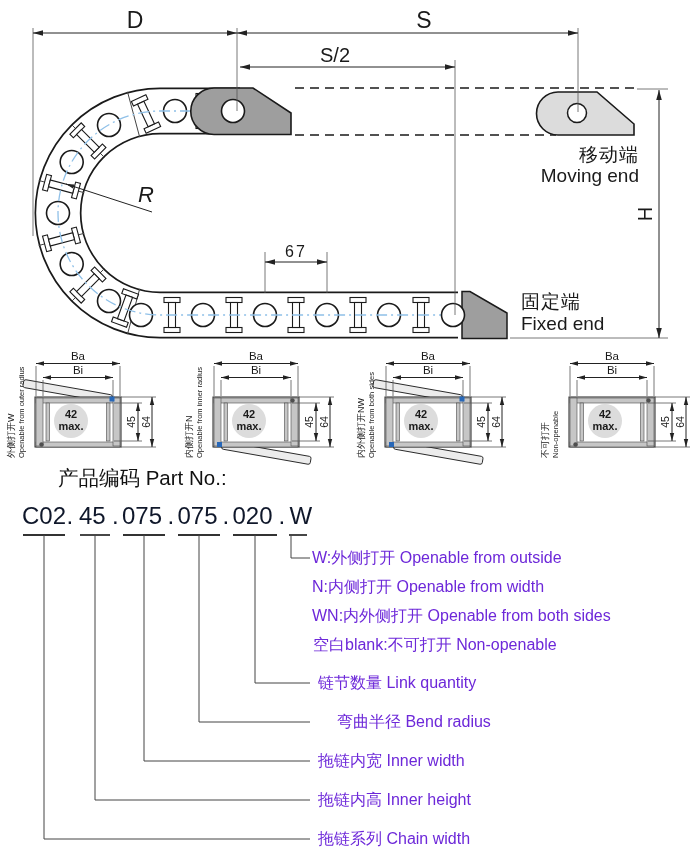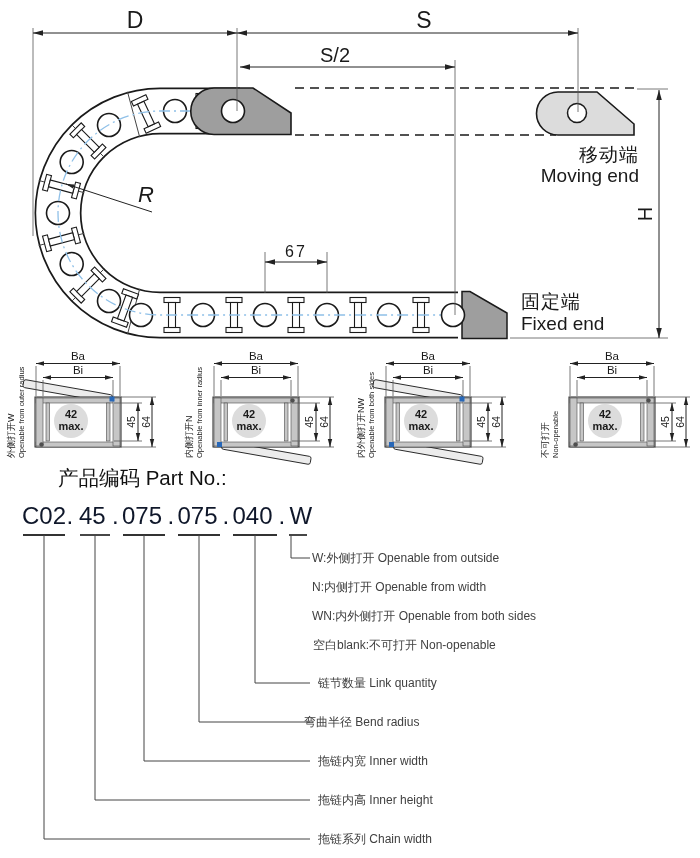--- a/index.html
+++ b/index.html
@@ -2,21 +2,21 @@
 <html><head>
 <meta charset="utf-8">
 <style>
   html,body{margin:0;padding:0;background:#fff;}
   #stage{position:relative;width:700px;height:858px;background:#fff;overflow:hidden;
          font-family:"Liberation Sans", sans-serif;color:#1a1a1a;}
   #art{position:absolute;left:0;top:0;}
   .abs{position:absolute;white-space:nowrap;}
   .pn-title{left:22px;top:464px;font-size:20.5px;color:#111;margin-left:36px;}
   .pn-seg{top:502px;font-size:24px;color:#0f172a;}
-  .legend-row{font-size:12px;height:22px;line-height:22px;color:#404040;}
+  .legend-row{font-size:16px;height:22px;line-height:22px;color:#6d28d9;}
   svg text{fill:#1a1a1a;}
   .dim{stroke:#222;stroke-width:1;fill:none;}
   .ext{stroke:#555;stroke-width:0.8;fill:none;}
   .thin{stroke:#444;stroke-width:1;fill:none;}
   .wall{fill:#c6c6c6;stroke:#4a4a4a;stroke-width:0.6;}
   .lid{fill:#ececec;stroke:#222;stroke-width:0.9;}
   .blue-pin{fill:#2767b8;}
   .gray-pin{fill:#4f4f4f;}
   .dimtxt{font-size:11.5px;}
   .sideL{font-size:9px;}
@@ -323,30 +323,30 @@
 <div class="abs pn-title">产品编码 Part No.:</div>
 <div>
   <span class="abs pn-seg" style="left:22px">C02</span>
   <span class="abs pn-seg" style="left:66.5px">.</span>
   <span class="abs pn-seg" style="left:79px">45</span>
   <span class="abs pn-seg" style="left:112px">.</span>
   <span class="abs pn-seg" style="left:122px">075</span>
   <span class="abs pn-seg" style="left:167.5px">.</span>
   <span class="abs pn-seg" style="left:177.5px">075</span>
   <span class="abs pn-seg" style="left:222.5px">.</span>
-  <span class="abs pn-seg" style="left:232.5px">040</span>
+  <span class="abs pn-seg" style="left:232.5px">020</span>
   <span class="abs pn-seg" style="left:278.5px">.</span>
   <span class="abs pn-seg" style="left:289.5px">W</span>
 </div>
 
 <div>
   <div class="abs legend-row" style="left:312px;top:547px">W:外侧打开 Openable from outside</div>
   <div class="abs legend-row" style="left:312px;top:576px">N:内侧打开 Openable from width</div>
   <div class="abs legend-row" style="left:312px;top:605px">WN:内外侧打开 Openable from both sides</div>
   <div class="abs legend-row" style="left:313px;top:634px">空白blank:不可打开 Non-openable</div>
   <div class="abs legend-row" style="left:318px;top:672px">链节数量 Link quantity</div>
-  <div class="abs legend-row" style="left:304px;top:711px">弯曲半径 Bend radius</div>
+  <div class="abs legend-row" style="left:337px;top:711px">弯曲半径 Bend radius</div>
   <div class="abs legend-row" style="left:318px;top:750px">拖链内宽 Inner width</div>
   <div class="abs legend-row" style="left:318px;top:789px">拖链内高 Inner height</div>
   <div class="abs legend-row" style="left:318px;top:828px">拖链系列 Chain width</div>
 </div>
 
 </div>
 
 </body></html>

